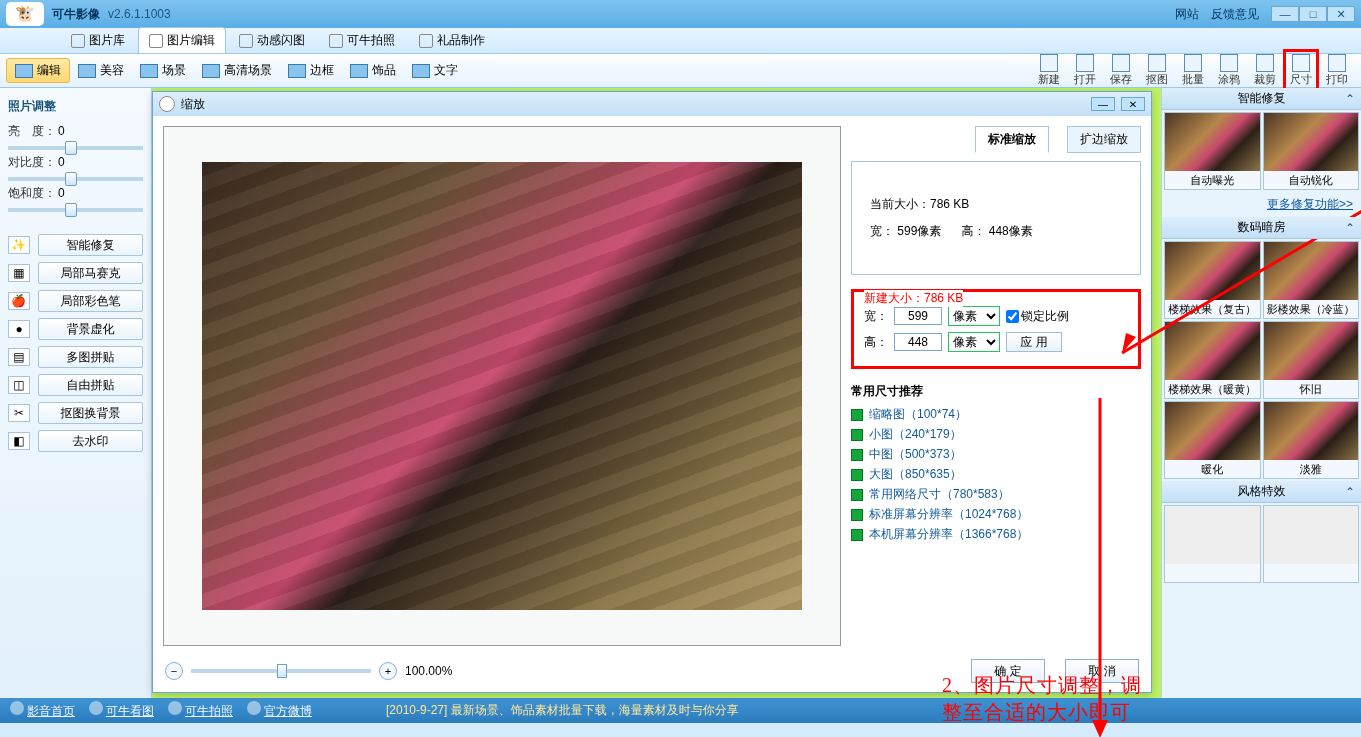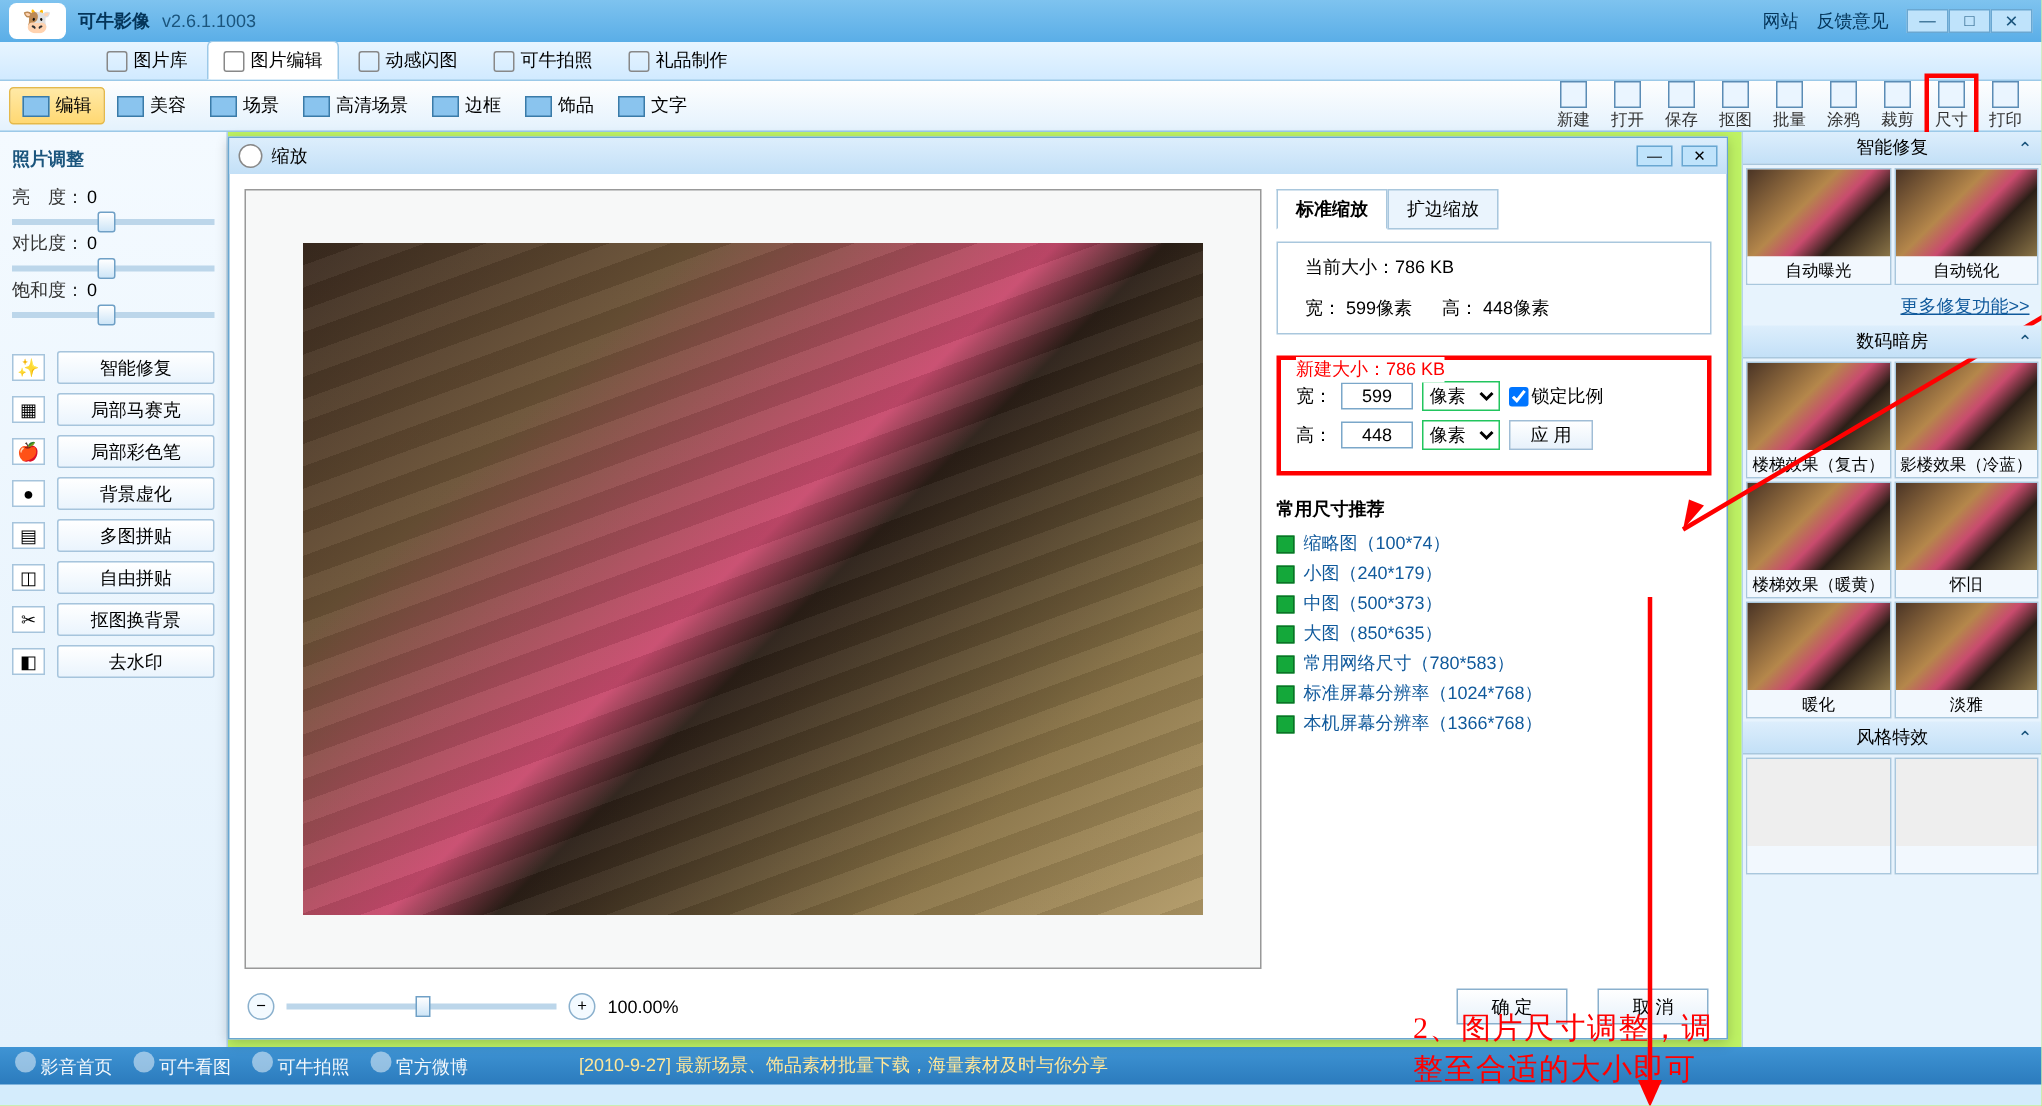--- a/index.html
+++ b/index.html
@@ -55,24 +55,24 @@
 .dialog { position:absolute; left:0; top:3px; width:1000px; height:602px; background:#fff; border:1px solid #6aa7d1; box-shadow:0 2px 8px rgba(0,0,0,.2);}
 .dlg-title { height:24px; background:linear-gradient(#ddeefc,#c3e0f7); display:flex; align-items:center; padding:0 6px; gap:6px;}
 .dlg-title .dic { width:16px; height:16px; background:#fff; border:1px solid #888; border-radius:50%;}
 .dlg-title .spacer{flex:1;}
 .dlg-title .dwin { width:24px; height:14px; background:#bfe3fb; border:1px solid #6aa7d1; display:flex; align-items:center; justify-content:center; cursor:pointer; font-size:10px;}
 .dlg-body { display:flex; height:540px; padding:10px; gap:10px;}
 .imgpane { flex:1; border:1px solid #999; display:flex; align-items:center; justify-content:center; background:#f7f8f8;}
 .imgpane .photo { width:600px; height:448px; background:linear-gradient(135deg,#3a2a1f 0%, #6b5236 25%, #c94b6e 48%, #2b1f17 55%, #8a7447 80%, #b39b68 100%); position:relative; }
 .imgpane .photo::after{content:""; position:absolute; inset:0; background:repeating-linear-gradient(160deg, rgba(0,0,0,.08) 0 14px, rgba(255,255,255,.04) 14px 28px);}
 .rightpane { width:290px; }
-.dtabs { display:flex; gap:0; margin-bottom:8px;}
+.dtabs { display:flex; gap:18px; margin-bottom:8px;justify-content:flex-end;}
 .dtab { padding:4px 12px; border:1px solid #a9c7dd; background:#eaf4fd; cursor:pointer;}
 .dtab.active { background:#fff; border-bottom-color:#fff; font-weight:bold;}
-.infobox { border:1px solid #a9c7dd; padding:4px 18px; margin-bottom:14px;}
+.infobox { border:1px solid #a9c7dd; padding:30px 18px; margin-bottom:14px;}
 .infobox div { margin:4px 0;}
 .redbox { border:3px solid #ff0000; padding:8px 10px; position:relative;}
 .redbox .hidden-title { color:#ff0000; position:absolute; top:-2px; left:10px; background:#fff;}
 .frow { display:flex; align-items:center; gap:6px; margin:6px 0;}
 .frow label{ width:24px;}
 .frow input[type=text]{ width:48px; height:18px; border:1px solid #7ba7c9; text-align:center;}
 .frow select { width:52px; height:20px; border:1px solid #22c55e; background:#fff;}
 .frow .apply{ width:56px; height:20px; border:1px solid #a0bdd6; background:linear-gradient(#fff,#e7f1fb); cursor:pointer;}
 .presets { margin-top:14px;}
 .presets h5{ margin-bottom:6px;}
@@ -97,21 +97,21 @@
 .rphead .collapse { position:absolute; right:6px; cursor:pointer; color:#1b557d;}
 .fxgrid { display:grid; grid-template-columns:1fr 1fr; gap:2px; padding:2px;}
 .fx { border:1px solid #a9c7dd; background:#fff; cursor:pointer;}
 .fx .thumb { height:58px; background:linear-gradient(135deg,#4a3425,#b5874b 40%,#c94b6e 55%,#2b1f17 70%,#8a7447);}
 .fx .lbl { height:18px; display:flex; align-items:center; justify-content:center; background:#f2f8fe; font-size:11px;}
 .morelink { text-align:right; padding:4px 8px; color:#115a9c; text-decoration:underline; cursor:pointer;}
 
 
 .statusbar { height:25px; background:linear-gradient(#3f94d4,#2b7bbd); display:flex; align-items:center; padding:0 10px; gap:14px; color:#fff;}
 .statusbar .sic { width:14px; height:14px; background:rgba(255,255,255,.5); border-radius:50%; display:inline-block; margin-right:3px;}
-.statusbar .sitem{cursor:pointer; opacity:.95;}
+.statusbar .sitem{cursor:pointer; opacity:.95;text-decoration:underline;}
 .statusbar .marquee{ margin-left:60px; color:#ffe79a;}
 
 input[type=checkbox]{ vertical-align:middle; margin-right:2px;}
 </style>
 </head>
 <body>
 
 <div class="titlebar">
   <div class="logo"></div>
   <span class="title">可牛影像</span>

